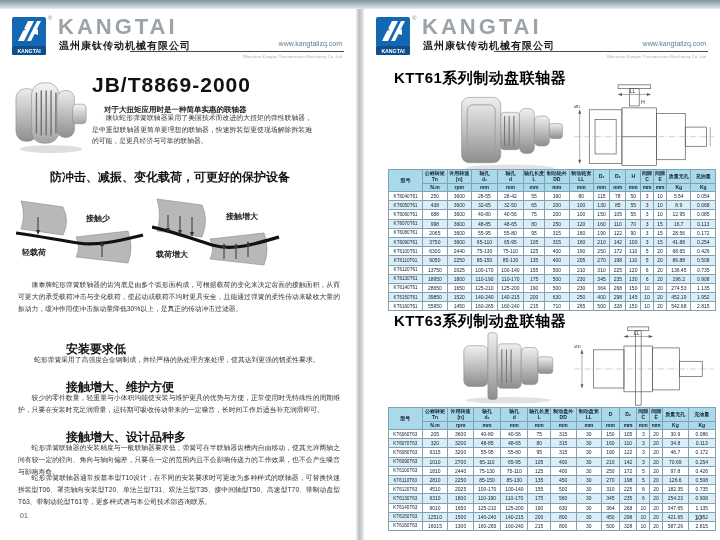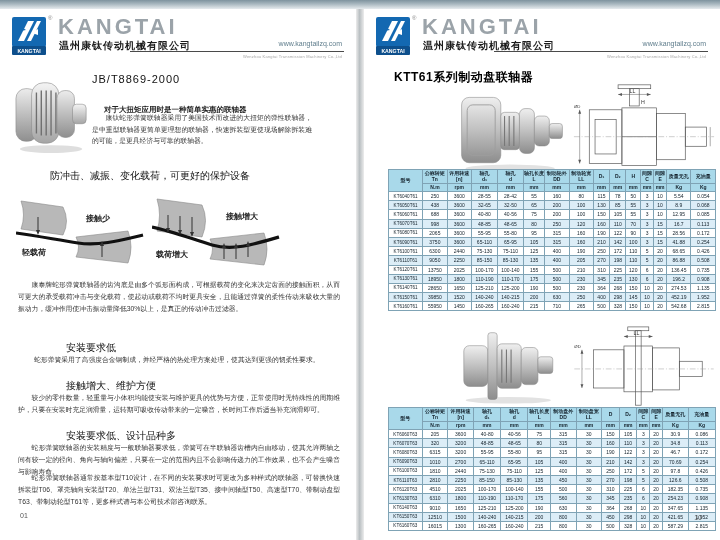--- a/index.html
+++ b/index.html
@@ -17,33 +17,33 @@
   .hdr{position:absolute;top:8px;left:12px;width:332px;height:46px;}
   .logo{position:absolute;left:0;top:0;width:36px;height:40px;}
   .reg{position:absolute;left:36px;top:-2px;font-size:6px;color:#888;}
   .brand{position:absolute;left:46px;top:-3px;font-size:22px;font-weight:bold;color:#9ba3a9;letter-spacing:3px;}
   .company{position:absolute;left:47px;top:22px;font-size:10px;font-weight:bold;color:#1c1c1c;letter-spacing:1px;}
   .web{position:absolute;right:2px;top:23px;font-size:7px;color:#5f7d8c;}
   .hrule{position:absolute;left:118px;right:0;top:34px;border-top:1.5px solid #4a4a4a;}
   .websub{position:absolute;right:2px;top:37px;font-size:4px;color:#a6a6a6;letter-spacing:0.2px;}
 
   
-  .lp-title{position:absolute;left:92px;top:64px;font-size:11px;font-weight:normal;color:#111;letter-spacing:1px;}
+  .lp-title{position:absolute;left:92px;top:64px;font-size:21px;font-weight:bold;color:#111;letter-spacing:1px;}
   .lp-sub{position:absolute;left:104px;top:96px;font-size:7.5px;font-weight:bold;color:#222;}
   .lp-intro{position:absolute;left:92px;top:103px;width:220px;font-size:6.8px;line-height:1.7;color:#333;text-indent:2em;text-align:justify;}
   .photo1{position:absolute;left:14px;top:62px;}
-  .h2{position:absolute;font-size:10px;font-weight:normal;color:#111;padding-left:32px;}
+  .h2{position:absolute;font-size:12px;font-weight:bold;color:#111;padding-left:32px;}
   .body-t{position:absolute;font-size:6.8px;line-height:1.75;color:#333;text-align:justify;}
   .indent{text-indent:2em;}
   .diagA{position:absolute;left:16px;top:184px;}
   .diagB{position:absolute;left:152px;top:180px;}
   .pagenum{position:absolute;font-size:7px;color:#555;}
 
   
-  .sec-title{position:absolute;font-size:12px;font-weight:bold;color:#000;letter-spacing:0.5px;}
+  .sec-title{position:absolute;font-size:15px;font-weight:bold;color:#000;letter-spacing:0.5px;}
   .tblwrap{position:absolute;left:24px;width:328px;}
   table.ktable{border-collapse:collapse;table-layout:fixed;width:100%;font-size:5px;color:#14222c;}
   table.ktable th,table.ktable td{border:0.5px solid #7fa3b5;padding:0;text-align:center;
       overflow:hidden;white-space:nowrap;font-weight:normal;}
   table.ktable thead th{background:#a9d9ea;font-weight:bold;line-height:1.15;}
   table.ktable thead tr.lbl th{height:13px;}
   table.ktable thead tr.unit th{height:7px;}
   table.ktable tbody td{height:8.2px;background:#fff;}
   table.ktable tbody tr:nth-child(even) td{background:#dcedf7;}
   table.ktable td.model{font-size:4.6px;}
@@ -144,21 +144,21 @@
     </svg>
 
     <div class="body-t indent" style="left:18px;top:270px;width:322px;">康泰牌蛇形弹簧联轴器的齿沟底是由多个弧形面构成，可根据载荷的变化来决定齿面的接触面积，从而可更大的承受载荷冲击与变化载荷，使起动或载荷不均时更具安全，且能通过弹簧的柔性传动来吸收大量的振动力，缓冲作用使冲击振动量降低30%以上，是真正的传动冲击过滤器。</div>
 
     <div class="h2" style="left:34px;top:332px;">安装要求低</div>
     <div class="body-t" style="left:34px;top:345px;width:300px;">蛇形弹簧采用了高强度合金钢制成，并经严格的热处理方案处理，使其达到更强的韧柔性要求。</div>
 
     <div class="h2" style="left:34px;top:370px;">接触增大、维护方便</div>
     <div class="body-t indent" style="left:18px;top:383px;width:322px;">较少的零件数量，轻重量与小体积均能使安装与维护更具的优势与方便，正常使用时无特殊性的周期维护，只要在安装时充足润滑量，运转期可吸收传动带来的一定噪音，长时间工作后适当补充润滑即可。</div>
 
-    <div class="h2" style="left:34px;top:420px;">安装要求低、设计品种多</div>
+    <div class="h2" style="left:34px;top:420px;">接触增大、设计品种多</div>
     <div class="body-t indent" style="left:18px;top:433px;width:322px;">蛇形弹簧联轴器的安装精度与一般联轴器要求低，弹簧可在半联轴器齿槽内自由移动，使其允许两轴之间有较一定的径向、角向与轴向偏差，只要在一定的范围内且不会影响传递力的工作效果，也不会产生噪音与影响寿命。</div>
     <div class="body-t indent" style="left:18px;top:463px;width:322px;">蛇形弹簧联轴器通常按基本型T10设计，在不同的安装要求时可更改为多种样式的联轴器，可替换快速拆装型T06、罩壳轴向安装型T20、单法兰型T31、双法兰型T35、接中间轴型T50、高速型T70、带制动盘型T63、带制动轮型T61等，更多样式请与本公司技术部咨询联系。</div>
 
     <div class="pagenum" style="left:20px;top:503px;">01</div>
   </div>
 
   <div class="spine"></div>
 
   <div class="page right">
     <div class="hdr">
@@ -543,20 +543,21 @@
               <td>150</td>
               <td>10</td>
               <td>20</td>
               <td>542.68</td>
               <td>2.815</td>
             </tr>
           </tbody>
         </table>
     </div>
 
+    <div class="sec-title" style="left:30px;top:303px;">KTT63系列制动盘联轴器</div>
 
     <svg style="position:absolute;left:92px;top:320px;" width="112" height="76" viewBox="0 0 120 82">
       <ellipse cx="56" cy="77" rx="46" ry="3.5" fill="#e2e2e2"></ellipse>
       <rect x="8" y="18" width="26" height="44" rx="6" fill="url(#pg1)" stroke="#888" stroke-width="0.6"></rect>
       <rect x="34" y="4" width="10" height="72" rx="3" fill="url(#pg1)" stroke="#888" stroke-width="0.6"></rect>
       <rect x="44" y="16" width="26" height="48" rx="5" fill="url(#pg1)" stroke="#888" stroke-width="0.6"></rect>
       <g stroke="#777" stroke-width="1.2">
         <line x1="49" y1="22" x2="49" y2="58"></line>
           <line x1="54" y1="22" x2="54" y2="58"></line>
           <line x1="59" y1="22" x2="59" y2="58"></line>

